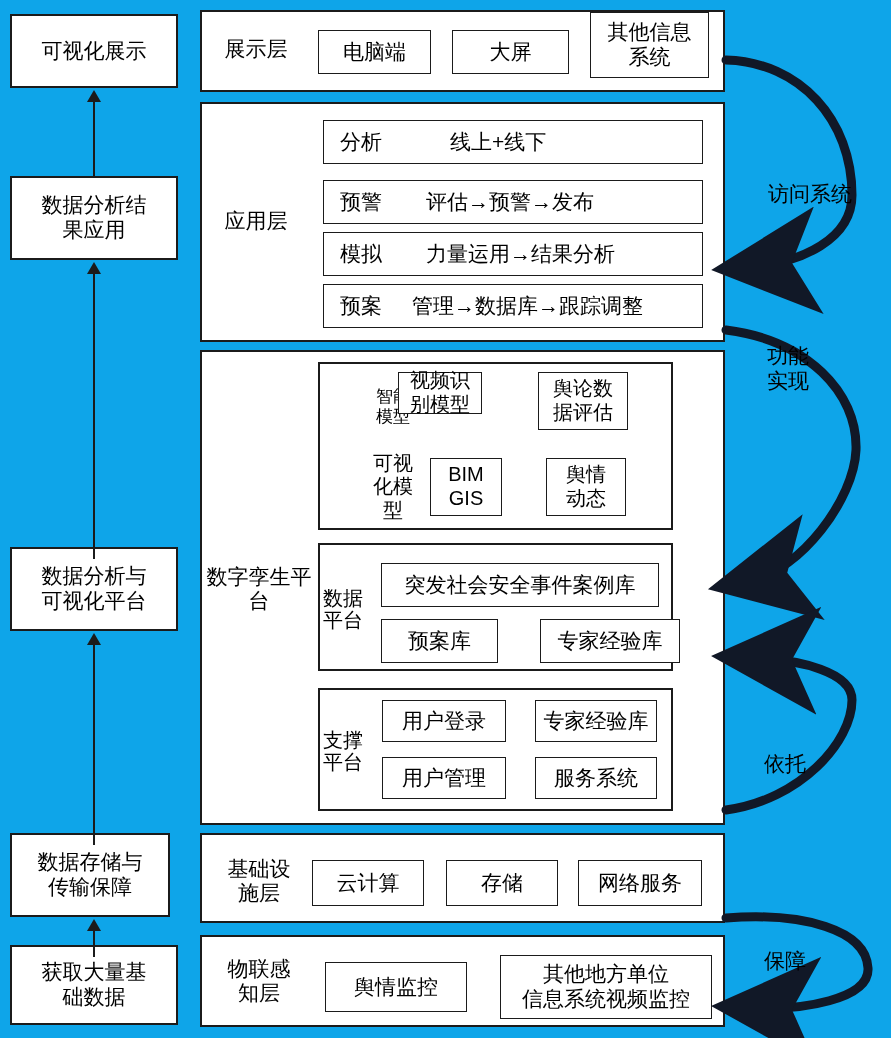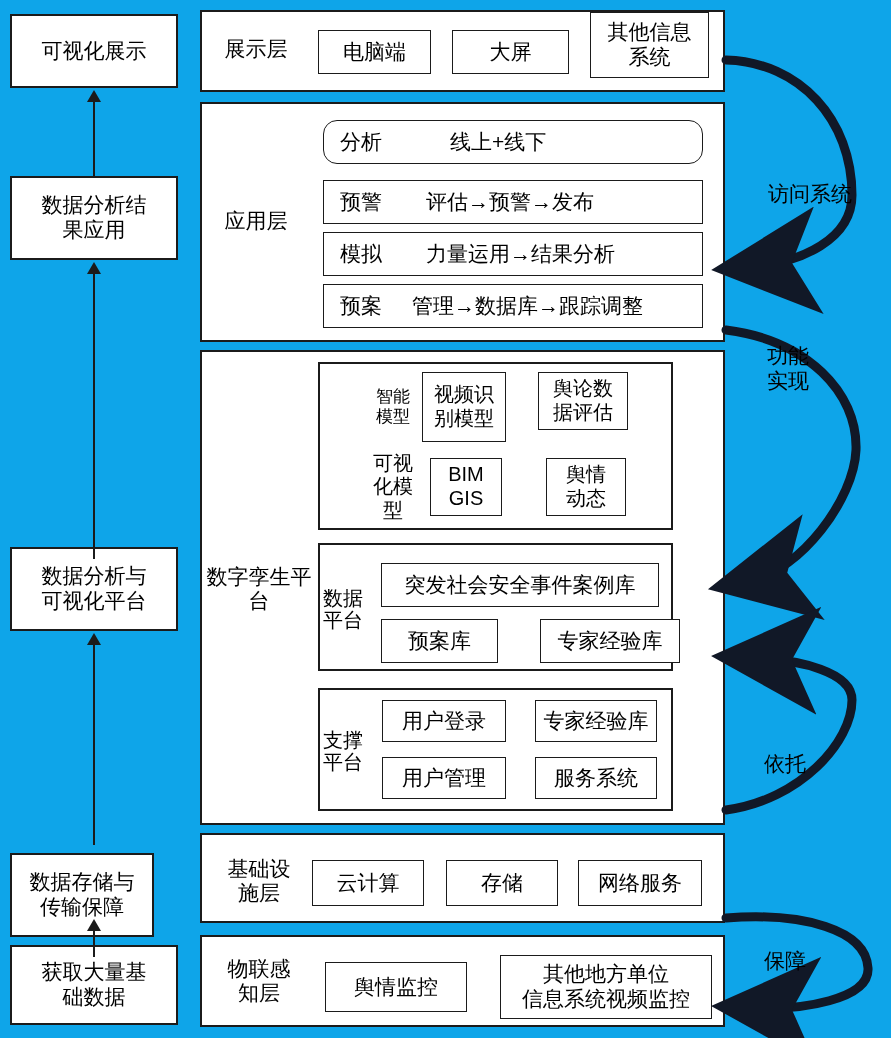--- a/index.html
+++ b/index.html
@@ -92,21 +92,21 @@
 
   <div class="leftcol">
     <div class="box" style="left:10px; top:14px; width:168px; height:74px;">可视化展示</div>
 
     <div class="box" style="left:10px; top:176px; width:168px; height:84px;">数据分析结
 果应用</div>
 
     <div class="box" style="left:10px; top:547px; width:168px; height:84px;">数据分析与
 可视化平台</div>
 
-    <div class="box" style="left:10px; top:833px; width:144px; height:84px;margin-top:20px;">数据存储与
+    <div class="box" style="left:10px; top:833px; width:160px; height:84px;">数据存储与
 传输保障</div>
 
     <div class="box" style="left:10px; top:945px; width:168px; height:80px;">获取大量基
 础数据</div>
 
     <div class="arrow-line" style="left:93px; top:100px; height:76px;"></div>
     <div class="arrow-head-up" style="left:87px; top:90px;"></div>
 
     <div class="arrow-line" style="left:93px; top:272px; height:287px;"></div>
     <div class="arrow-head-up" style="left:87px; top:262px;"></div>
@@ -121,21 +121,21 @@
   <div class="group" style="left:200px; top:10px; width:525px; height:82px;"></div>
   <div class="label" style="left:208px; top:32px; width:96px; height:34px;">展示层</div>
   <div class="box thin" style="left:318px; top:30px; width:113px; height:44px;">电脑端</div>
   <div class="box thin" style="left:452px; top:30px; width:117px; height:44px;">大屏</div>
   <div class="box thin" style="left:590px; top:12px; width:119px; height:66px;">其他信息
 系统</div>
 
   <div class="group" style="left:200px; top:102px; width:525px; height:240px;"></div>
   <div class="label" style="left:206px; top:203px; width:100px; height:36px;">应用层</div>
 
-  <div class="box thin" style="left:323px; top:120px; width:380px; height:44px; justify-content:flex-start; padding-left:16px;border-radius:14px;">
+  <div class="box thin" style="left:323px; top:120px; width:380px; height:44px; justify-content:flex-start; padding-left:16px;">
     <span style="display:inline-block; width:110px; text-align:left;">分析</span>
     <span>线上+线下</span>
   </div>
 
   <div class="box thin" style="left:323px; top:180px; width:380px; height:44px; justify-content:flex-start; padding-left:16px;">
     <span style="display:inline-block; width:86px; text-align:left;">预警</span>
     <span>评估→预警→发布</span>
   </div>
 
   <div class="box thin" style="left:323px; top:232px; width:380px; height:44px; justify-content:flex-start; padding-left:16px;">
@@ -147,21 +147,21 @@
     <span style="display:inline-block; width:72px; text-align:left;">预案</span>
     <span>管理→数据库→跟踪调整</span>
   </div>
 
   <div class="group" style="left:200px; top:350px; width:525px; height:475px;"></div>
   <div class="vtext" style="left:206px; top:548px; width:106px; height:82px;">数字孪生平台</div>
 
   <div class="group thin" style="left:318px; top:362px; width:355px; height:168px;"></div>
   <div class="box thin" style="left:364px; top:372px; width:58px; height:70px; border:none; font-size:17px;">智能
 模型</div>
-  <div class="box thin" style="left:422px; top:372px; width:84px; height:70px; font-size:20px;">视频识
+  <div class="box thin" style="left:398px; top:372px; width:84px; height:42px; font-size:20px;">视频识
 别模型</div>
   <div class="box thin" style="left:538px; top:372px; width:90px; height:58px; font-size:20px;">舆论数
 据评估</div>
 
   <div class="box thin" style="left:364px; top:452px; width:58px; height:70px; border:none; font-size:20px;">可视
 化模型</div>
   <div class="box thin" style="left:430px; top:458px; width:72px; height:58px; font-size:20px;">BIM
 GIS</div>
   <div class="box thin" style="left:546px; top:458px; width:80px; height:58px; font-size:20px;">舆情
 动态</div>

